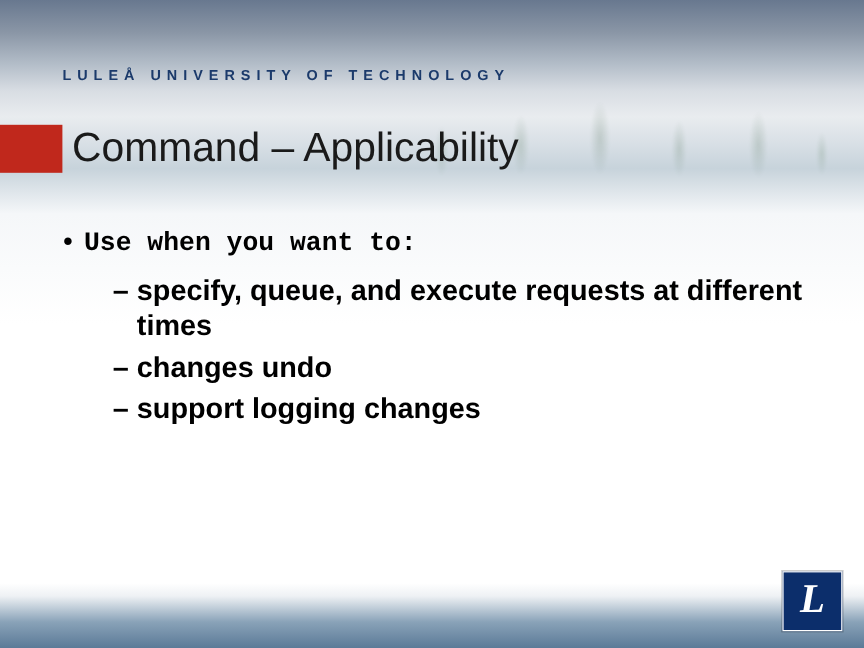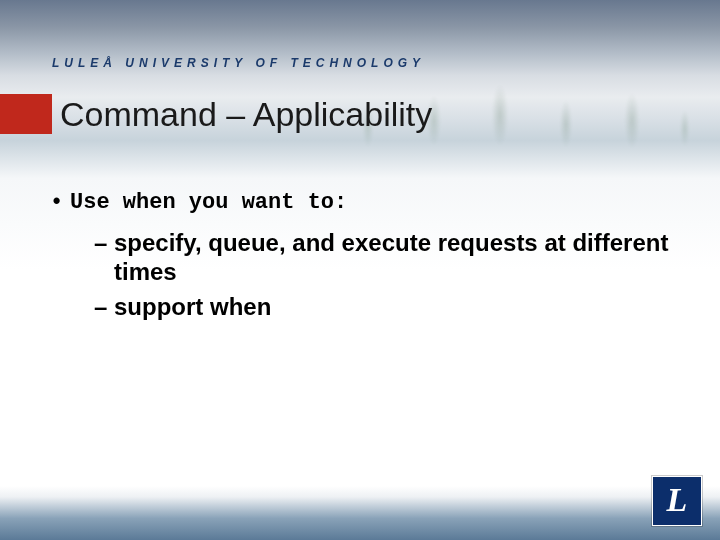--- a/index.html
+++ b/index.html
@@ -50,29 +50,28 @@
   }
 
   .brand {
     position: absolute;
     left: 52px;
     top: 56px;
     font-size: 12px;
     font-weight: 700;
     letter-spacing: 5px;
     color: #1b3a6b;
-    font-style: italic;
   }
 
   .title-row {
     position: absolute;
     left: 0;
-    top: 94px;
+    top: 104px;
     display: flex;
-    align-items: center;
+    align-items: flex-start;
   }
   .red-block {
     width: 52px;
     height: 40px;
     background: #c0281c;
     margin-right: 8px;
   }
   .title {
     font-size: 34px;
     color: #1a1a1a;
@@ -150,20 +149,21 @@
   </div>
 
   <div class="title-row">
     <div class="red-block"></div>
     <div class="title">Command – Applicability</div>
   </div>
 
   <div class="content">
     <p class="l1">Use when you want to:</p>
     <p class="l2">specify, queue, and execute requests at different times</p>
-    <p class="l2">support when</p>
+    <p class="l2">changes undo</p>
+    <p class="l2">support logging changes</p>
   </div>
 
   <div class="logo-box">
     <span>L</span>
   </div>
 
 </div>
 
 </body></html>

